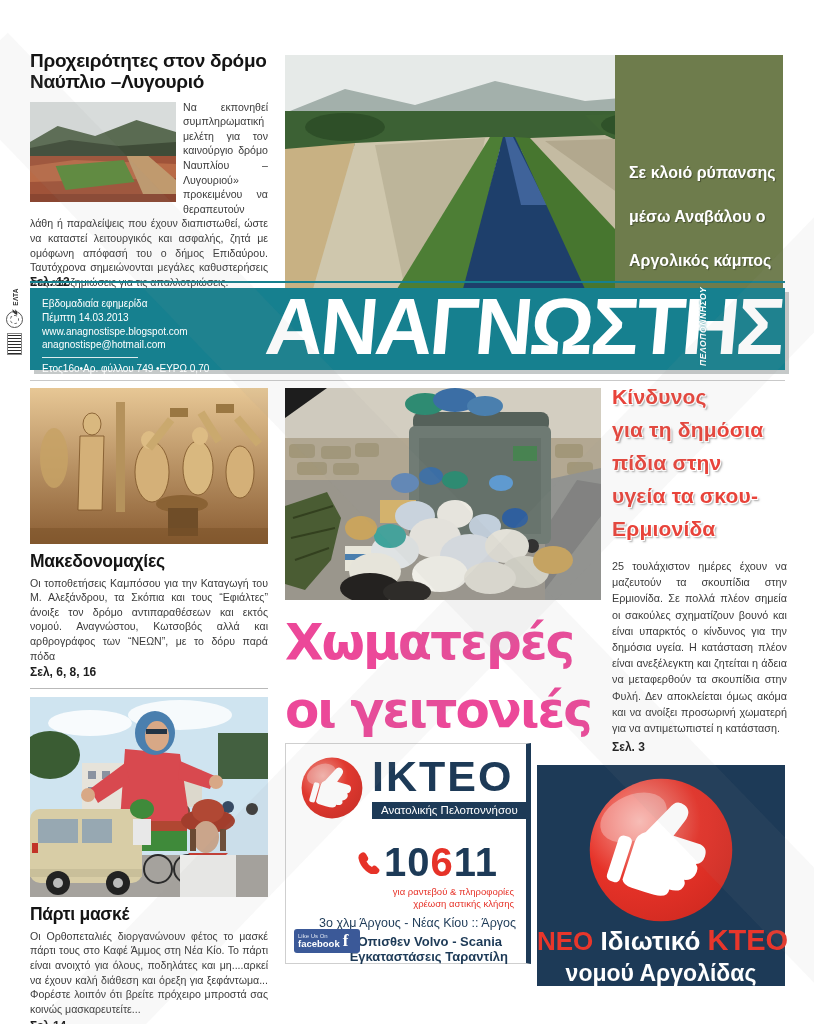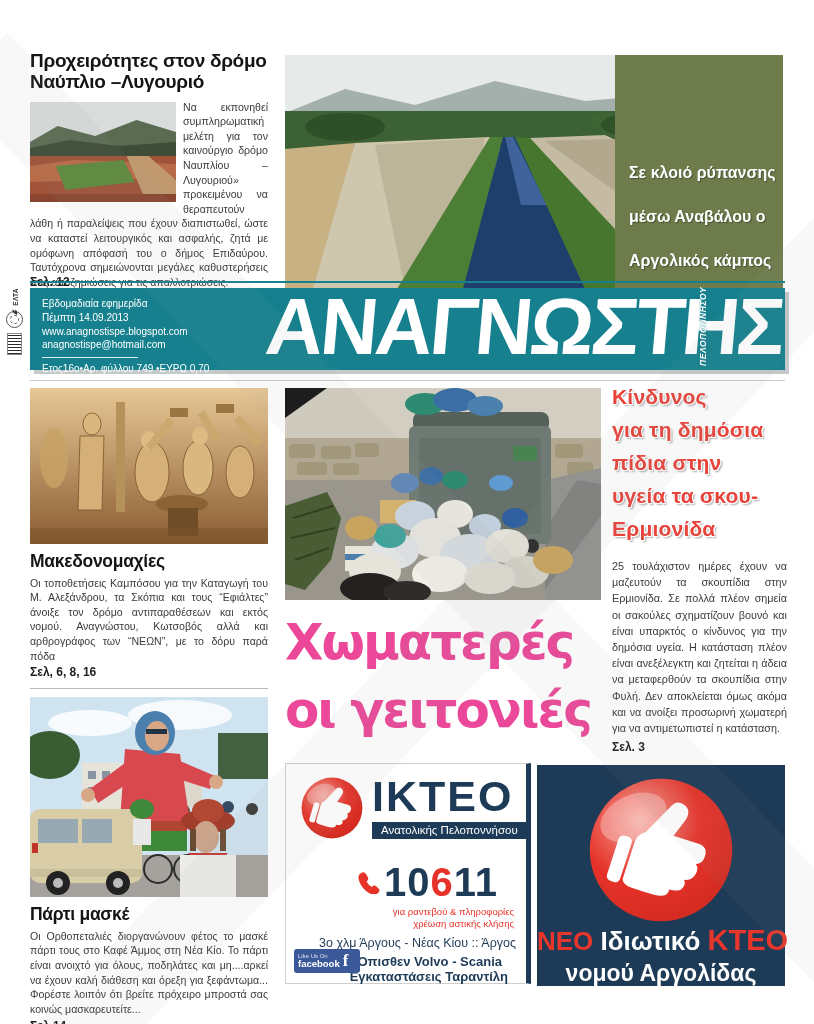--- a/index.html
+++ b/index.html
@@ -69,21 +69,21 @@
                 font-weight:bold;color:#ec4899;font-size:50px;line-height:68px;letter-spacing:-2px}
 
   #col-right{left:612px;top:380px;width:175px}
   .red-hl{color:#e8433a;font-weight:bold;font-size:21px;line-height:33px;letter-spacing:.2px;
           text-shadow:-1px -1px 0 #fff,1px -1px 0 #fff,-1px 1px 0 #fff,1px 1px 0 #fff,
                       2px 2px 2px rgba(90,90,90,.55)}
   #col-right .body-text{margin-top:13px;font-size:10.8px;line-height:1.5}
   #col-right .page-ref{margin-top:4px}
 
   
-  #ad-ikteo{left:285px;top:763px;width:246px;height:221px;background:#fff;
+  #ad-ikteo{left:285px;top:743px;width:246px;height:221px;background:#fff;
             border:1px solid #cfcfcf;border-right:5px solid #1d3a57}
   #ikteo-logo{position:absolute;left:14px;top:12px;width:64px;height:64px}
   #ikteo-brand{position:absolute;left:86px;top:8px;color:#1d3a57;font-weight:bold;
                font-size:43px;letter-spacing:2px;line-height:48px}
   #ikteo-region{position:absolute;left:86px;top:58px;background:#1d3a57;color:#fff;
                 font-size:11.5px;padding:2px 9px 3px;white-space:nowrap}
   #phone-row{position:absolute;left:70px;top:96px;display:flex;align-items:center;gap:4px}
   #phone-digits{font-weight:bold;font-size:40px;letter-spacing:1px;color:#1d3a57;line-height:44px}
   #phone-digits .red{color:#e63228}
   .phone-note{position:absolute;right:12px;color:#e63228;font-size:9.5px;text-align:right;line-height:1.3}
@@ -154,21 +154,21 @@
     <div class="canal-line">μέσω Αναβάλου ο</div>
     <div class="canal-line">Αργολικός κάμπος</div>
     <div class="page-ref">Σελ. 20</div>
   </div>
 </div>
 
 <div class="abs" id="mh-topline"></div>
 <div class="abs" id="masthead">
   <div id="mh-info">
     <div>Εβδομαδιαία εφημερίδα</div>
-    <div>Πέμπτη 14.09.2013</div>
+    <div>Πέμπτη 14.03.2013</div>
     <div>www.anagnostispe.blogspot.com</div>
     <div>anagnostispe@hotmail.com</div>
     <div class="mh-rule"></div>
     <div>Ετος16ο•Αρ. φύλλου 749 •ΕΥΡΩ 0,70</div>
   </div>
   <div id="mh-title">ΑΝΑΓΝΩΣΤΗΣ</div>
   <div id="mh-vert">ΠΕΛΟΠΟΝΝΗΣΟΥ</div>
 </div>
 <div class="abs" id="mh-bottomline"></div>
 

